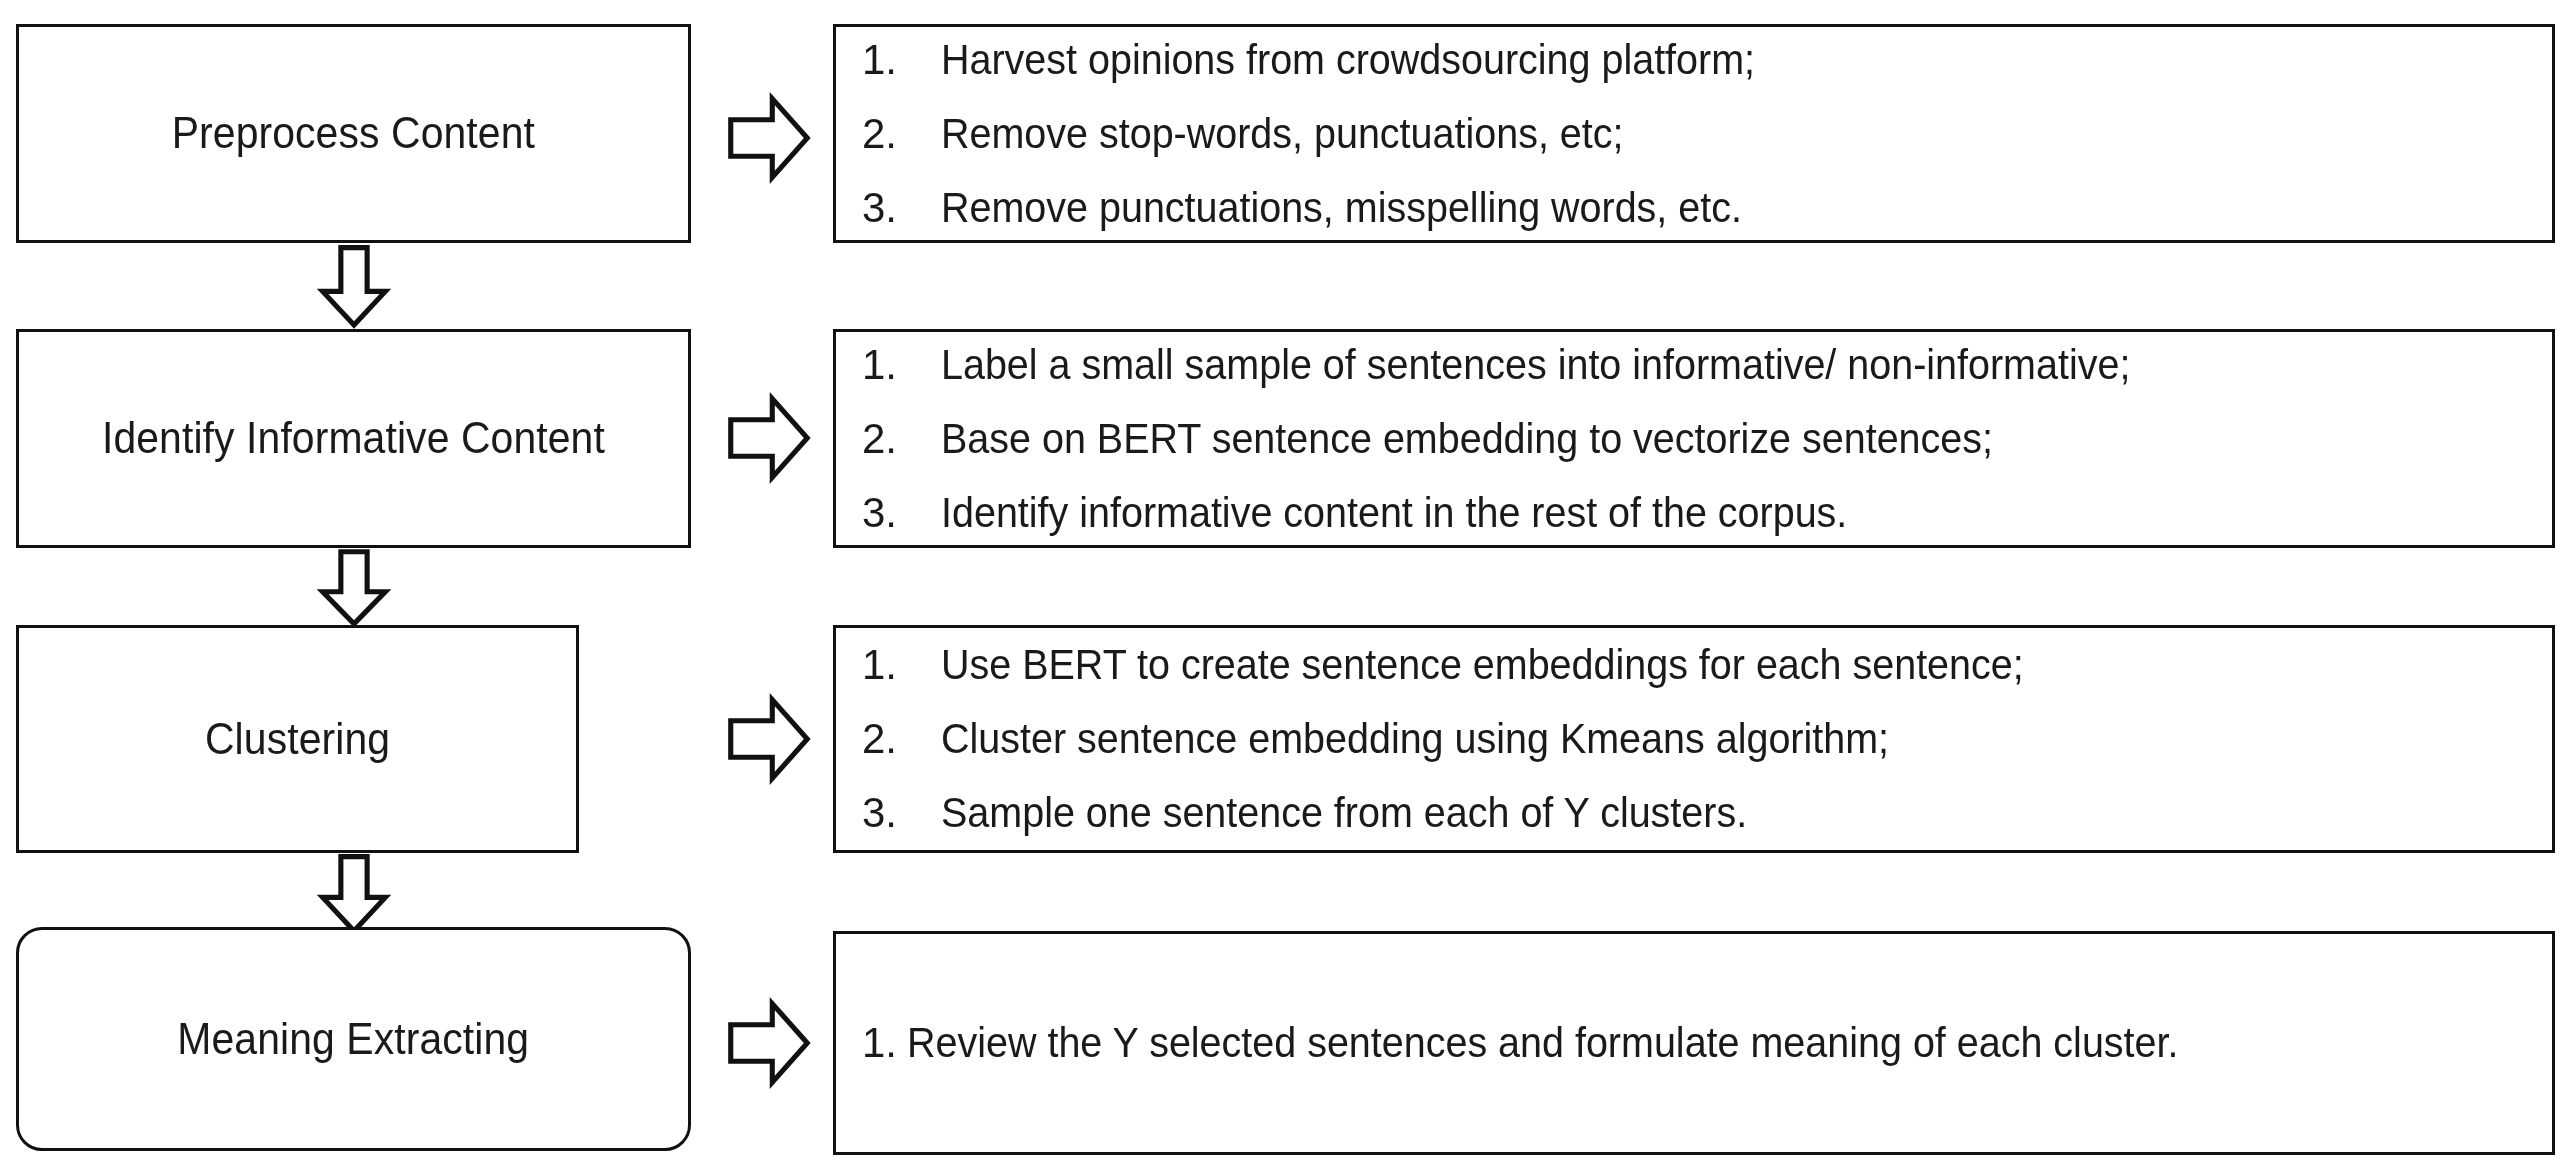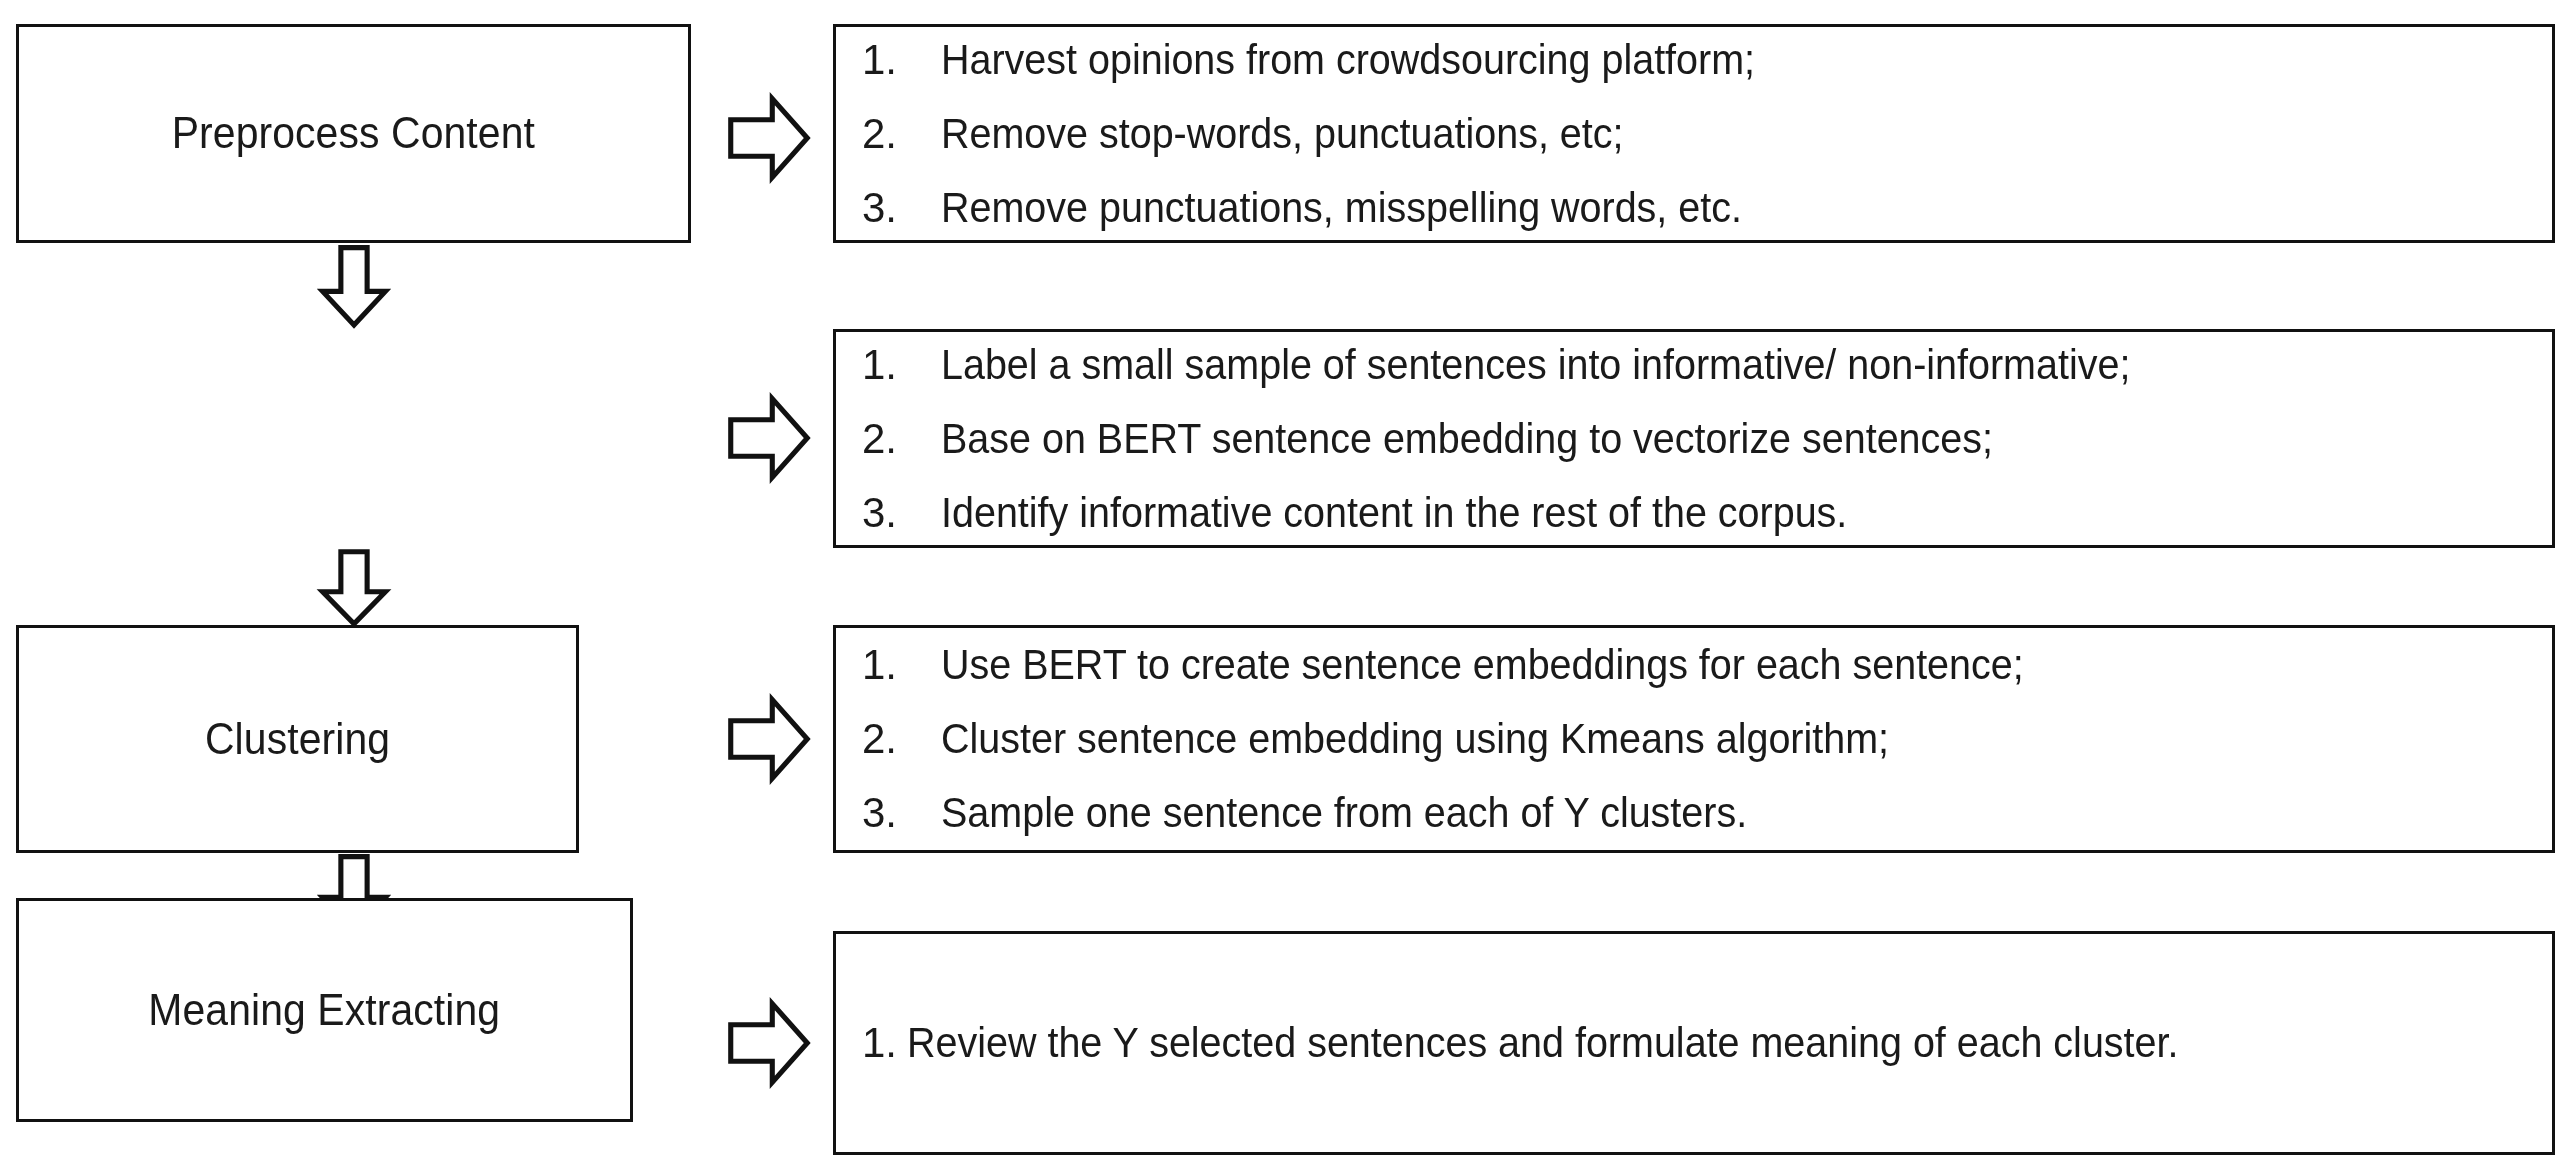--- a/index.html
+++ b/index.html
@@ -129,20 +129,23 @@
       </li>
     </ul>
   </div>
 
   <div class="arrow-down" style="left:319px; top:246px; width:70px; height:82px;">
     <svg viewBox="0 0 96 112" width="70" height="82" aria-hidden="true">
       <polygon class="arrow-shape" points="30,2 66,2 66,62 91,62 48,108 5,62 30,62"></polygon>
     </svg>
   </div>
 
+  <div class="stage-box" style="left:16px; top:329px; width:675px; height:219px;">
+    <span class="stage-label">Identify Informative Content</span>
+  </div>
 
   <div class="arrow-right" style="left:727px; top:395px; width:84px; height:86px;">
     <svg viewBox="0 0 115 118" width="84" height="86" aria-hidden="true">
       <polygon class="arrow-shape" points="5,34 62,34 62,5 110,59 62,113 62,84 5,84"></polygon>
     </svg>
   </div>
 
   <div class="detail-panel style-numbered" style="left:833px; top:329px; width:1722px; height:219px;">
     <ul class="detail-list">
       <li class="detail-item">
@@ -192,21 +195,21 @@
       </li>
     </ul>
   </div>
 
   <div class="arrow-down" style="left:319px; top:855px; width:70px; height:79px;">
     <svg viewBox="0 0 96 108" width="70" height="79" aria-hidden="true">
       <polygon class="arrow-shape" points="30,2 66,2 66,58 91,58 48,104 5,58 30,58"></polygon>
     </svg>
   </div>
 
-  <div class="stage-box" style="left:16px; top:898px; width:617px; height:224px;">
+  <div class="stage-box" style="left:16px; top:927px; width:675px; height:224px;border-radius:26px;">
     <span class="stage-label">Meaning Extracting</span>
   </div>
 
   <div class="arrow-right" style="left:727px; top:1000px; width:84px; height:86px;">
     <svg viewBox="0 0 115 118" width="84" height="86" aria-hidden="true">
       <polygon class="arrow-shape" points="5,34 62,34 62,5 110,59 62,113 62,84 5,84"></polygon>
     </svg>
   </div>
 
   <div class="detail-panel style-inline" style="left:833px; top:931px; width:1722px; height:224px;">

